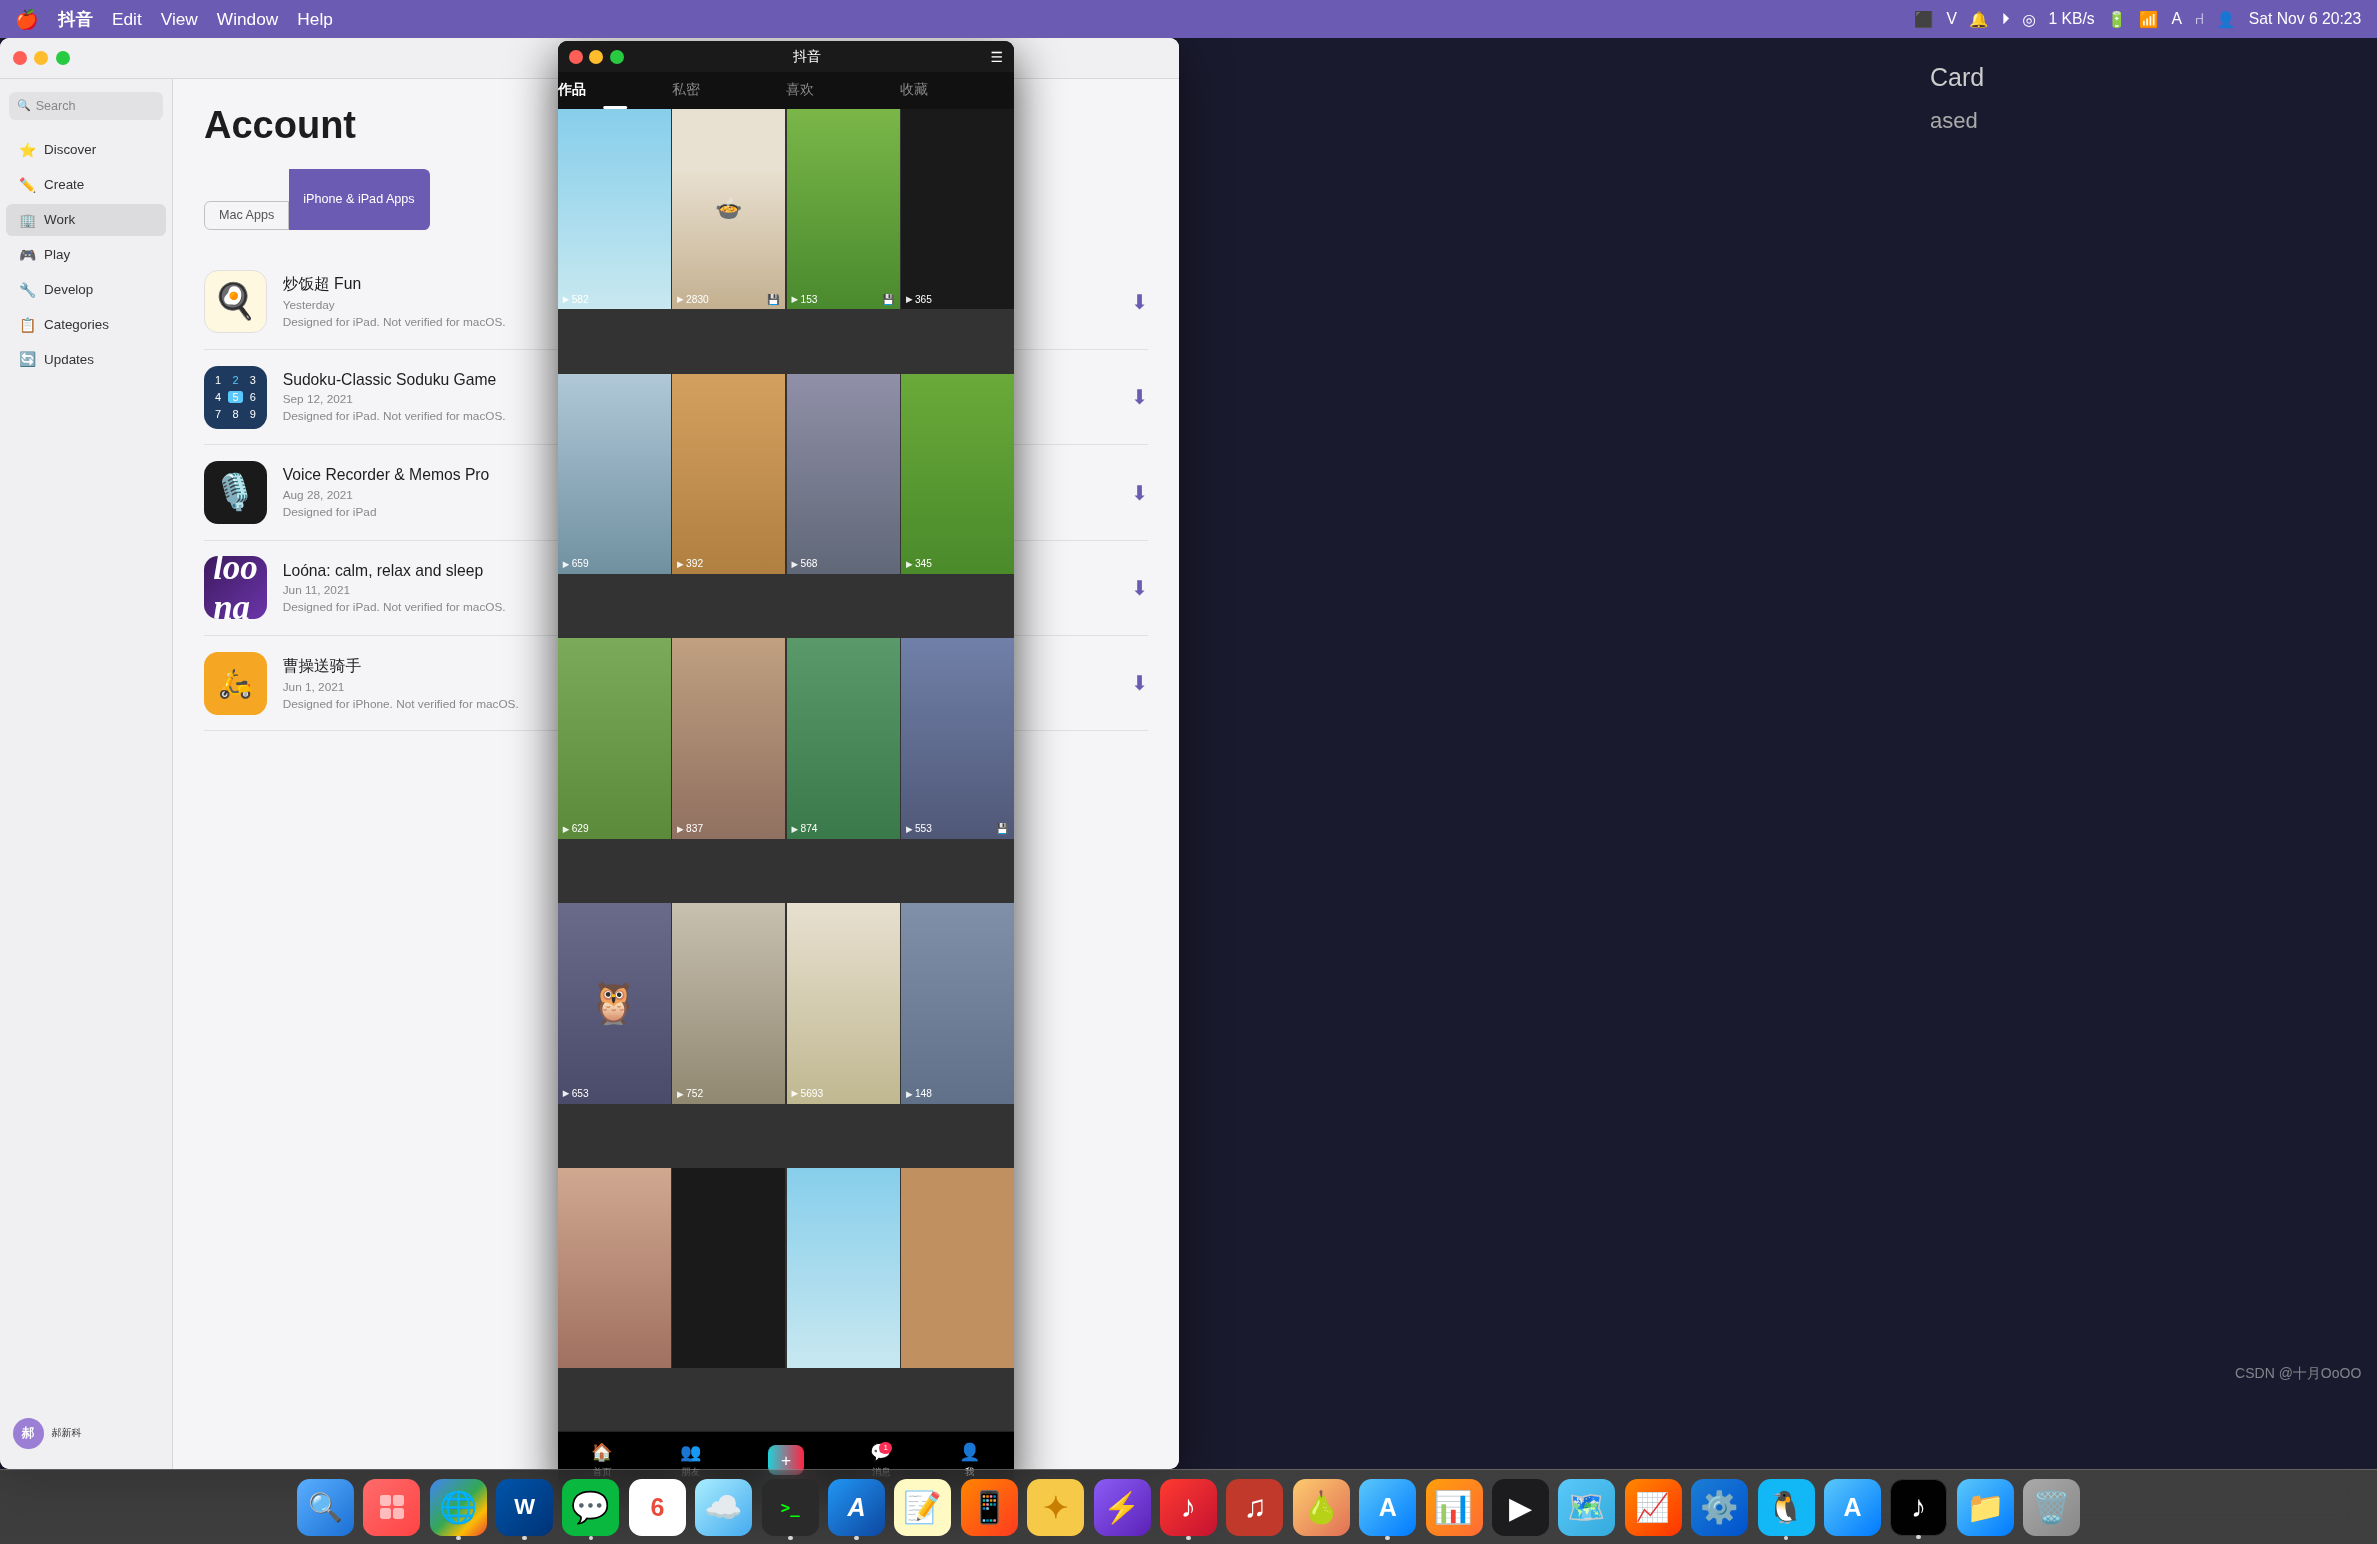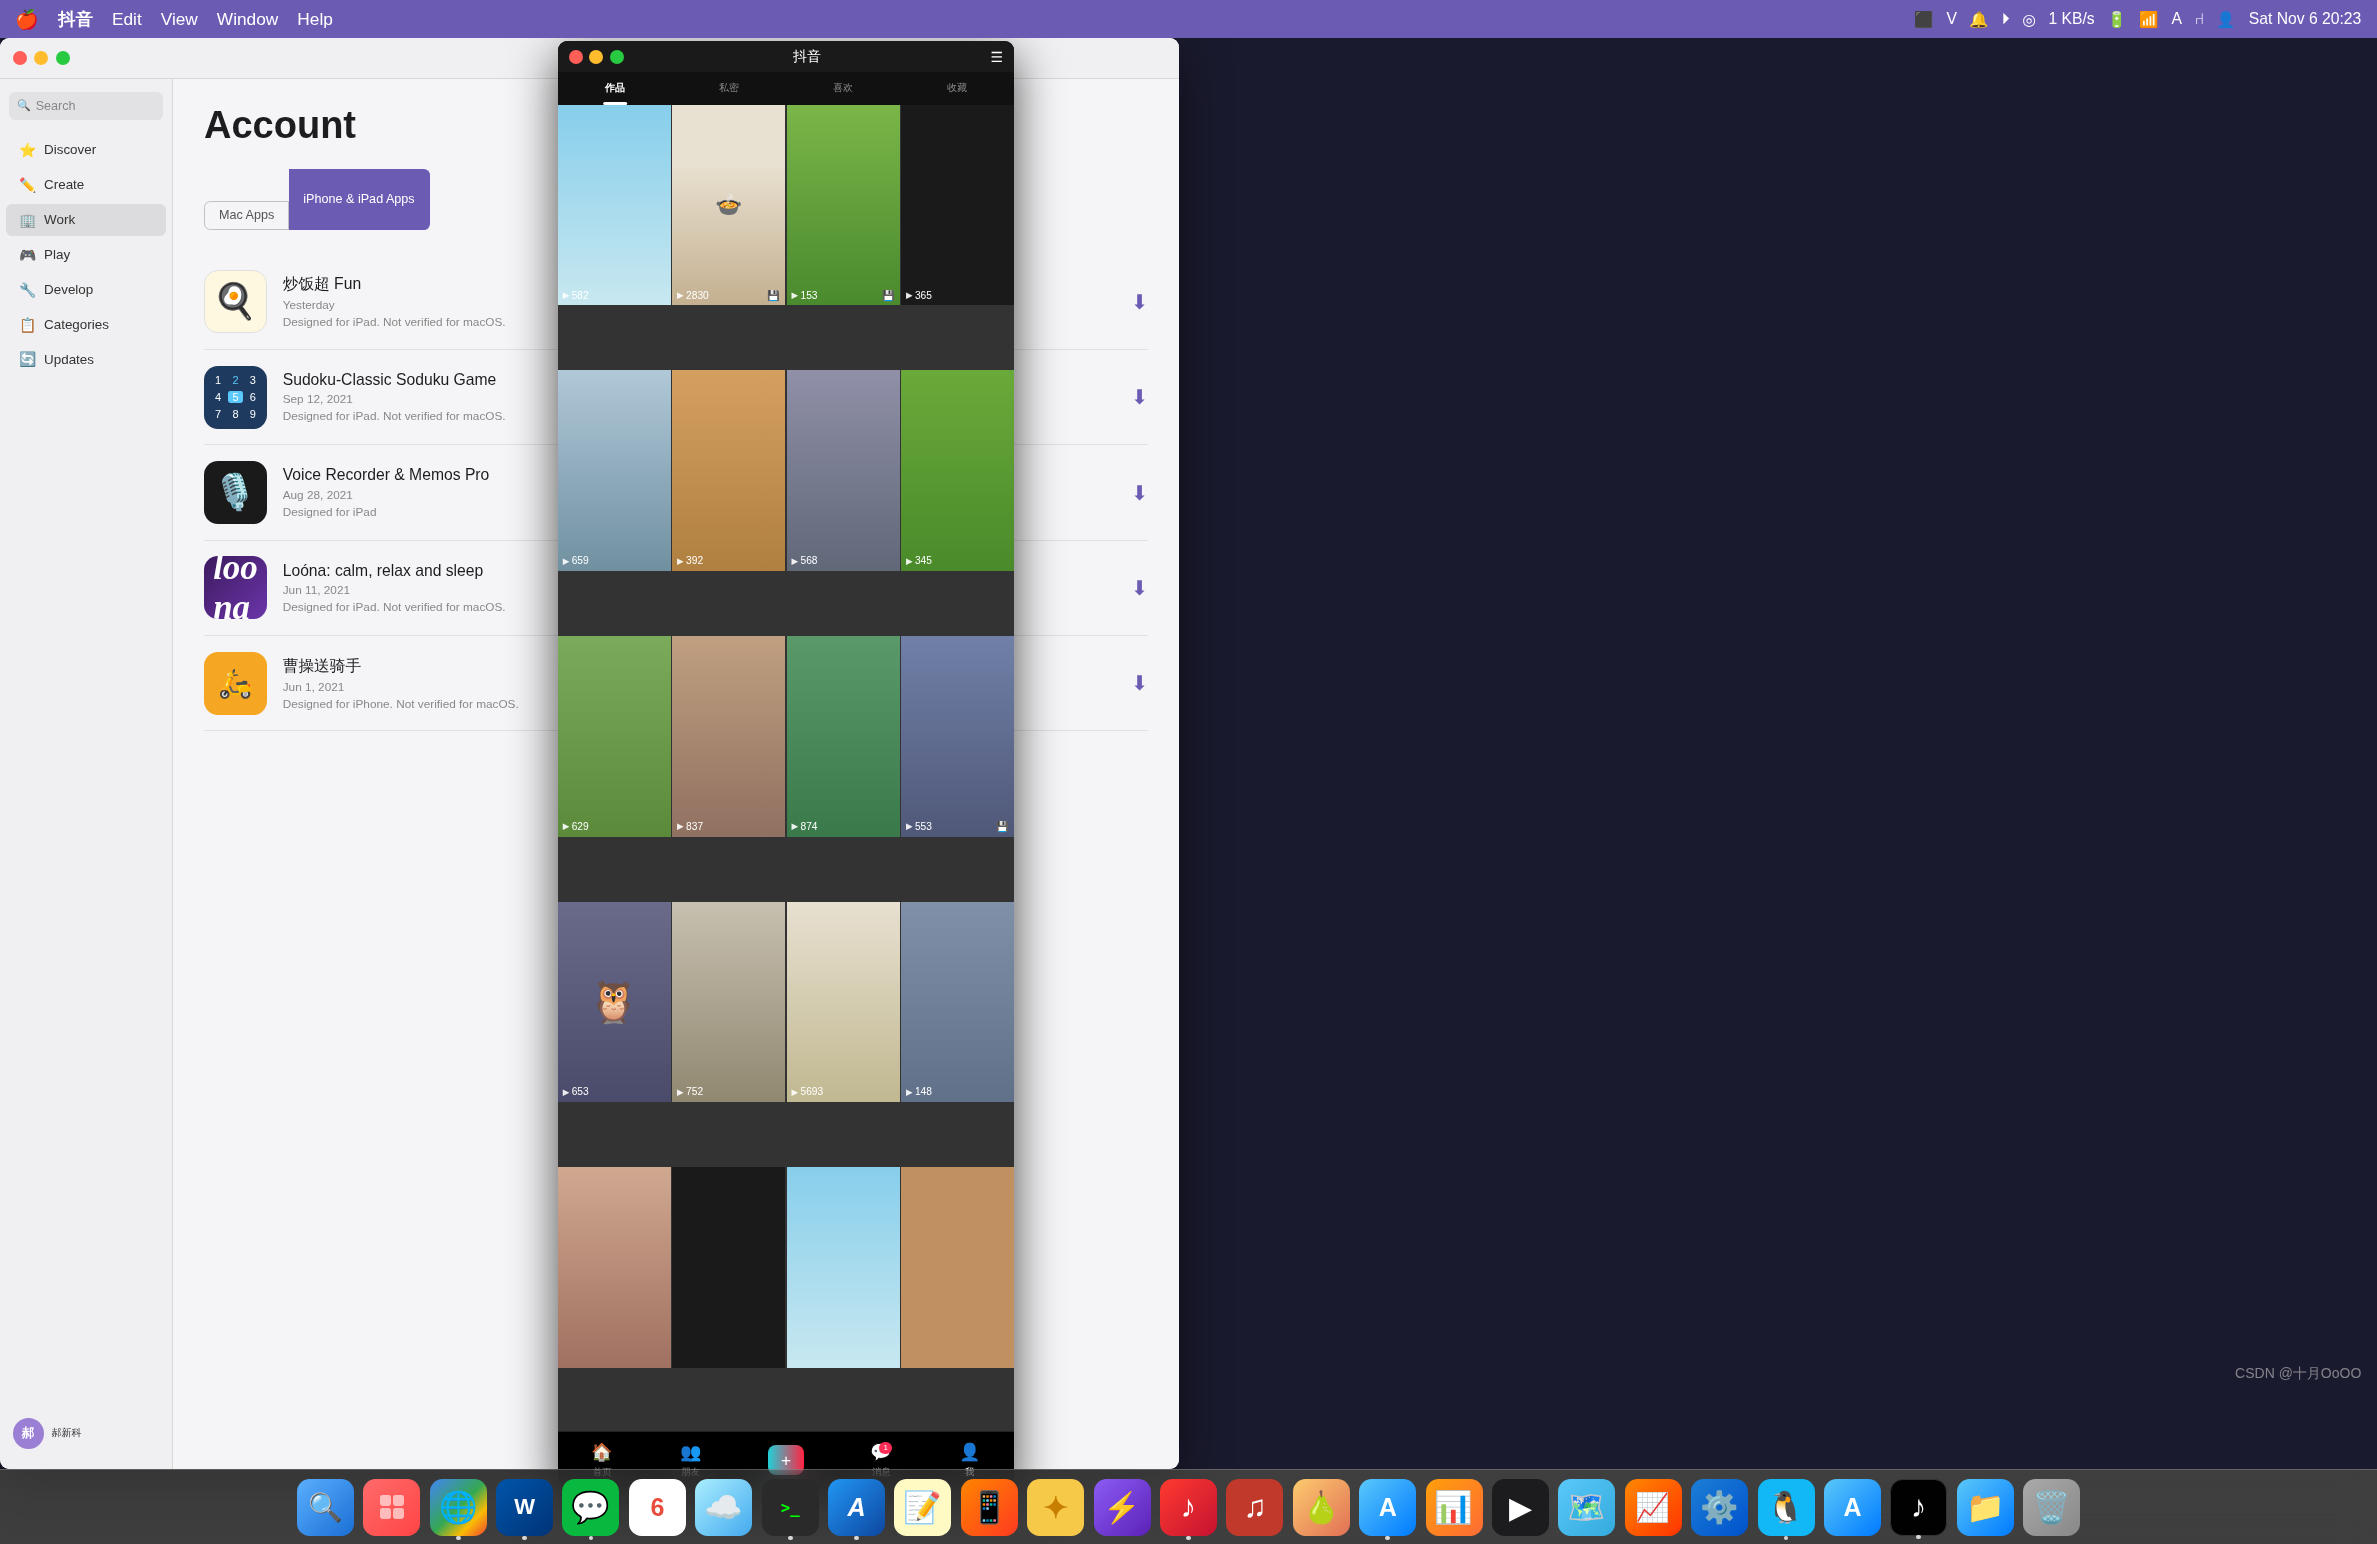--- a/index.html
+++ b/index.html
@@ -321,24 +321,24 @@
       cursor: pointer;
     }
 
     .dy-tabs {
       display: flex;
       background: #111;
       flex-shrink: 0;
     }
     .dy-tab {
       flex: 1;
-      text-align: center;
+      text-align: left;
       padding: 9.4px 0;
       color: #888;
-      font-size: 10px;
+      font-size: 14px;
       cursor: pointer;
       position: relative;
     }
     .dy-tab.active {
       color: white;
       font-weight: 600;
     }
     .dy-tab.active::after {
       content: '';
       position: absolute;
@@ -830,20 +830,24 @@
         <span style="position:absolute;top:0;right:0;background:#ff2d55;color:white;border-radius:50%;width:12.6px;height:12.6px;font-size:7.9px;display:flex;align-items:center;justify-content:center;">1</span>
         <span class="dy-nav-label">消息</span>
       </div>
       <div class="dy-nav-item active">
         <span class="dy-nav-icon">👤</span>
         <span class="dy-nav-label">我</span>
       </div>
     </div>
   </div>
 
+  <div class="right-side-card">
+    <div style="font-size:25px; color:#ccc; margin-bottom:15.7px;">Card</div>
+    <div style="font-size:22px; color:#aaa;">ased</div>
+  </div>
 
   <div class="csdn-watermark">CSDN @十月OoOO</div>
 
 </div>
 
 <div class="dock">
   <div class="dock-item dock-finder">
     <span>🔍</span>
   </div>
   <div class="dock-item dock-launchpad">

